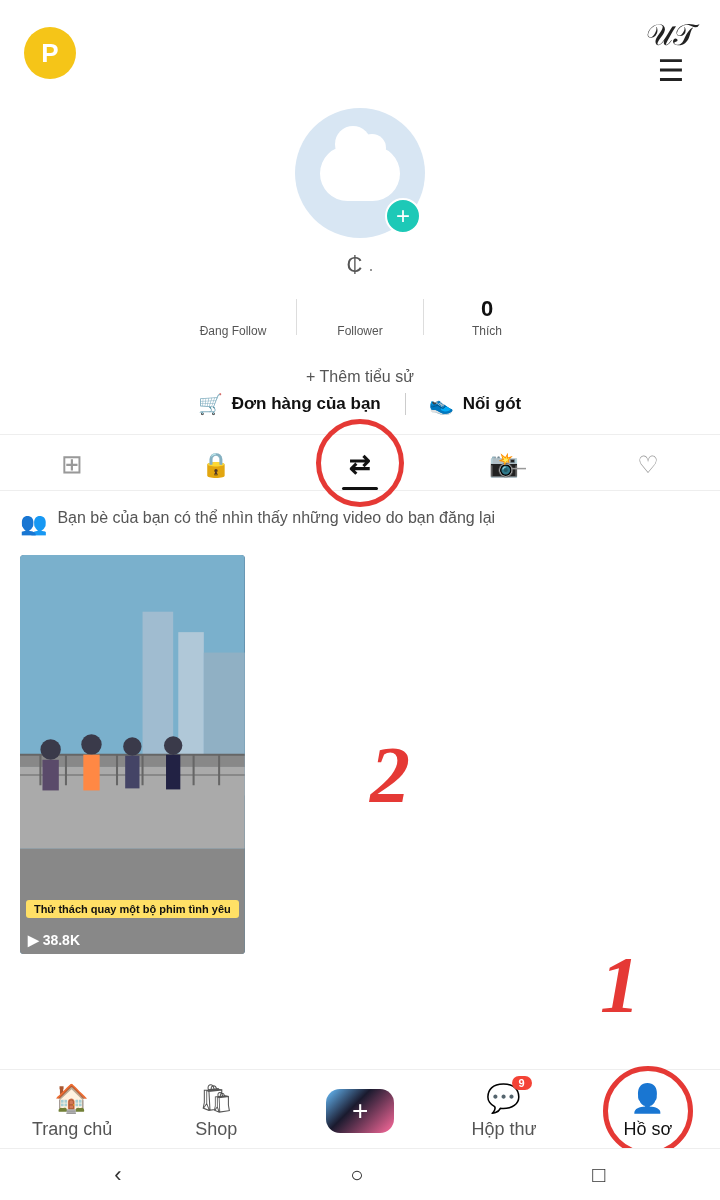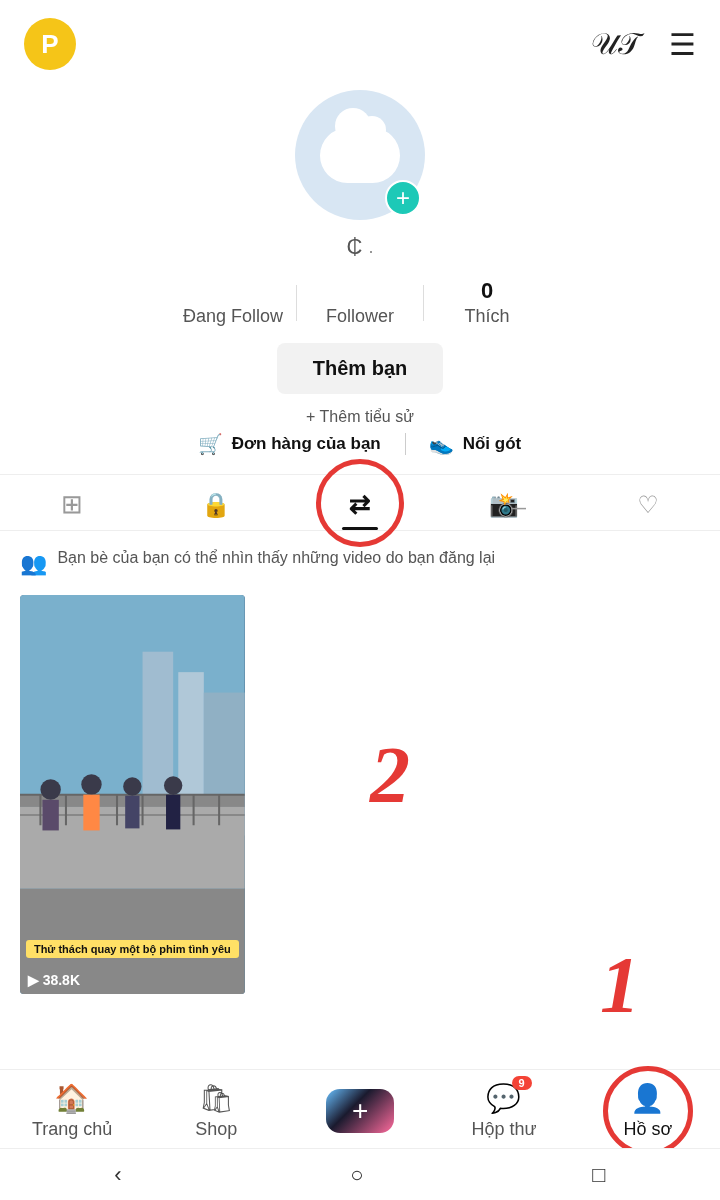--- a/index.html
+++ b/index.html
@@ -21,21 +21,21 @@
       padding: 18px 24px 10px 24px;
     }
     .logo-circle {
       width: 52px; height: 52px;
       background: #f5c518;
       border-radius: 50%;
       display: flex; align-items: center; justify-content: center;
       font-size: 26px; font-weight: 900; color: #fff;
     }
     .top-right {
-      display: flex; gap: 28px;
+      display: flex; align-items: center;  flex-direction: column;
     }
     .top-icon {
       font-size: 30px; color: #222;
     }
 
     
     .profile-section {
       display: flex;
       flex-direction: column;
       align-items: center;
@@ -107,21 +107,21 @@
       justify-content: space-around;
     }
     .stat-item {
       display: flex; flex-direction: column; align-items: center;
       flex: 1;
     }
     .stat-number {
       font-size: 22px; font-weight: 700; color: #111;
     }
     .stat-label {
-      font-size: 18px; color: #555; margin-top: 2px;
+      font-size: 12px; color: #555; margin-top: 2px;
     }
     .stat-divider {
       width: 1px; height: 36px; background: #ddd;
     }
 
     
     .action-buttons {
       display: flex;
       gap: 16px;
       margin-bottom: 14px;
@@ -365,21 +365,20 @@
       <span class="stat-label">Follower</span>
     </div>
     <div class="stat-divider"></div>
     <div class="stat-item">
       <span class="stat-number">0</span>
       <span class="stat-label">Thích</span>
     </div>
   </div>
 
   <div class="action-buttons">
-    <button class="action-btn">Thêm bạn</button>
   </div>
 
   <button class="add-bio-btn">+ Thêm tiểu sử</button>
 
   <div class="links-row">
     <div class="link-item">
       <span class="link-icon-cart">🛒</span>
       <span>Đơn hàng của bạn</span>
     </div>
     <div class="link-divider"></div>

